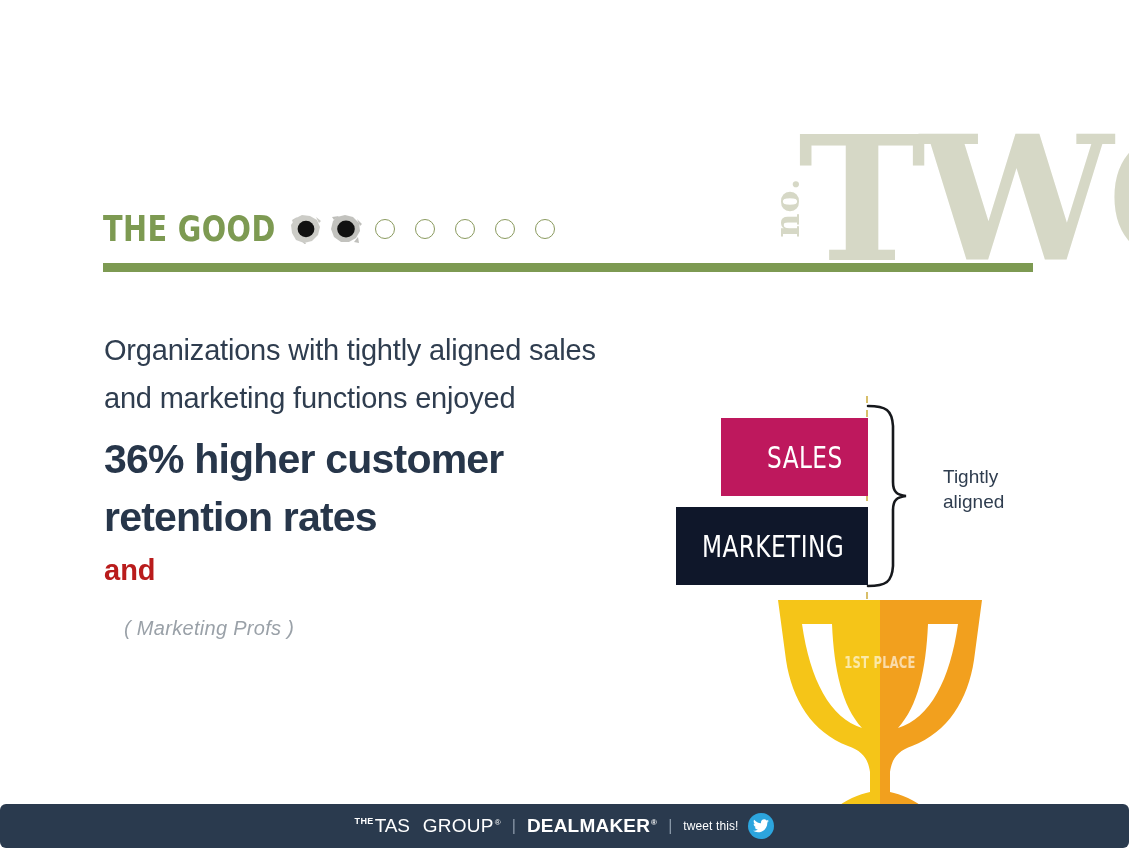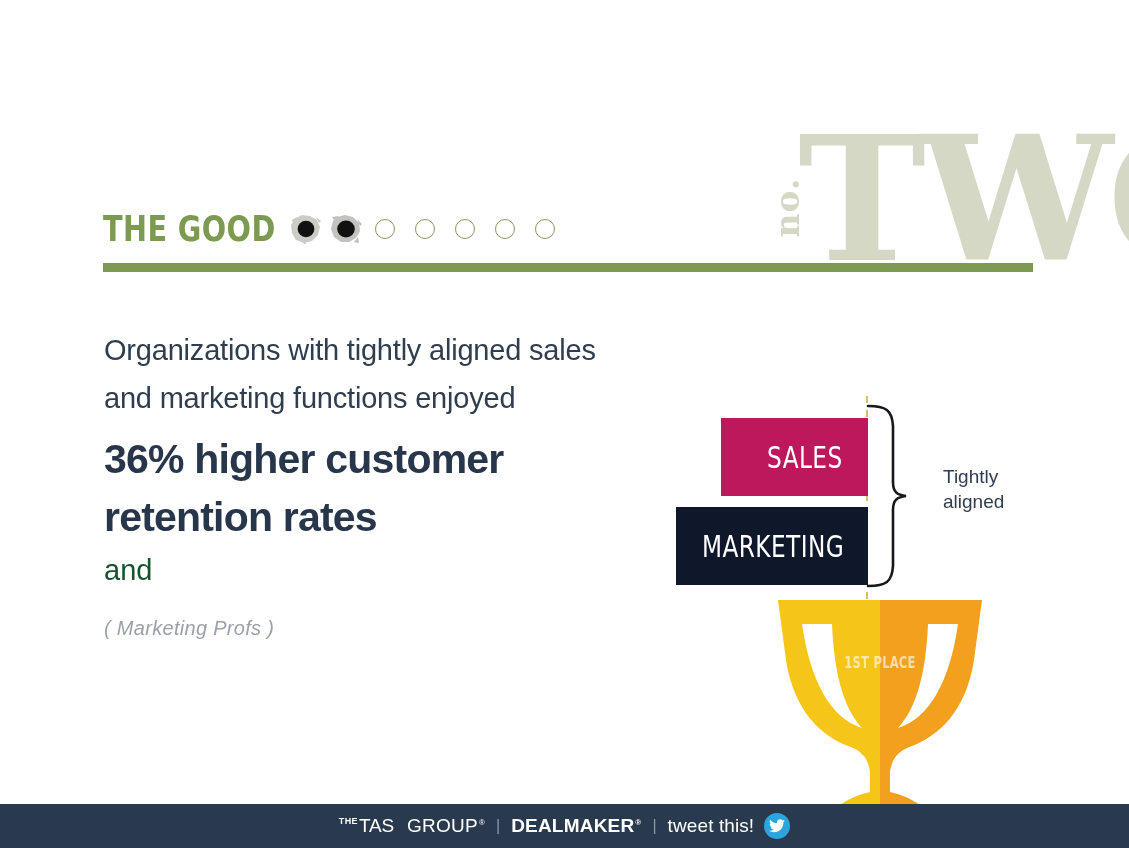--- a/index.html
+++ b/index.html
@@ -79,30 +79,30 @@
   #copy-block { position:absolute; left:104px; top:326px; width:620px; }
   .lede {
     font-size:29px; line-height:48px; color:#2f3d4f;
     font-weight:400; letter-spacing:-0.2px;
   }
   .stat {
     font-size:41px; line-height:58px; color:#27364a;
     font-weight:700; letter-spacing:-0.8px;
   }
   .conj {
-    font-size:29px; line-height:44px; color:#14532d;
-    font-weight:400;
+    font-size:29px; line-height:44px; color:#b91c1c;
+    font-weight:700;
   }
   #stat-one { margin-top:8px; }
   #conj-and { margin-top:2px; }
   #stat-two { margin-top:2px; }
   #source-note {
     margin-top:24px;
     font-size:20px; line-height:24px;
-    color:#9aa1a8; font-style:italic; letter-spacing:0.3px;
+    color:#9aa1a8; font-style:italic; letter-spacing:0.3px;margin-left:20px;
   }
 
   
   #diagram { position:absolute; left:660px; top:300px; width:420px; height:520px; }
 
   #function-circle {
     position:absolute; left:176px; top:14px;
     width:84px; height:84px; border-radius:50%;
     background:#f2c319;
     display:flex; align-items:center; justify-content:center;
@@ -163,38 +163,39 @@
     letter-spacing:0.3px;
   }
 
   
   #footer-bar {
     position:absolute; left:0; bottom:0;
     width:1129px; height:44px;
     background:#2a3a4e;
     display:flex; align-items:center; justify-content:center;
     gap:0px;
+    border-radius:6px;
   }
   #brand-tas {
     display:flex; align-items:baseline;
     color:#ffffff;
   }
   #tas-the {
     font-size:9px; font-weight:700; letter-spacing:0.4px;
     position:relative; top:-8px; margin-right:1px;
   }
   #tas-word { font-size:19px; font-weight:400; letter-spacing:-0.2px; }
   #group-word { font-size:19px; font-weight:400; letter-spacing:0.3px; margin-left:13px; }
   .reg-mark { font-size:8px; position:relative; top:-7px; margin-left:1px; }
   .foot-sep { color:#8a98a8; font-size:16px; margin:0 11px; }
   #brand-dealmaker {
     color:#ffffff; font-size:19px; font-weight:700; letter-spacing:0.2px;
   }
   #tweet-this {
-    color:#ffffff; font-size:19px; font-weight:400; letter-spacing:0.1px;
+    color:#ffffff; font-size:12px; font-weight:400; letter-spacing:0.1px;
   }
   #twitter-badge {
     width:26px; height:26px; border-radius:50%;
     background:#2ca5de; margin-left:10px;
     display:flex; align-items:center; justify-content:center;
   }
 </style>
 </head>
 <body>
 

